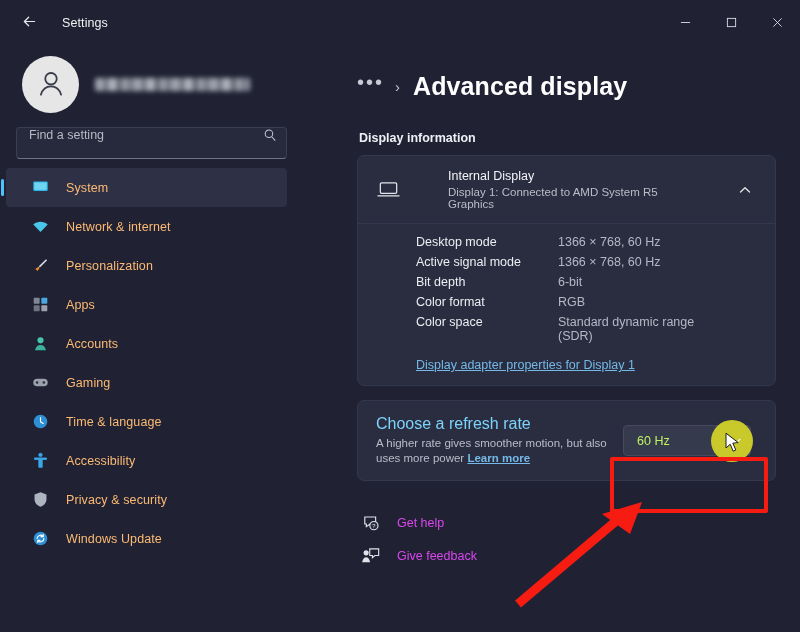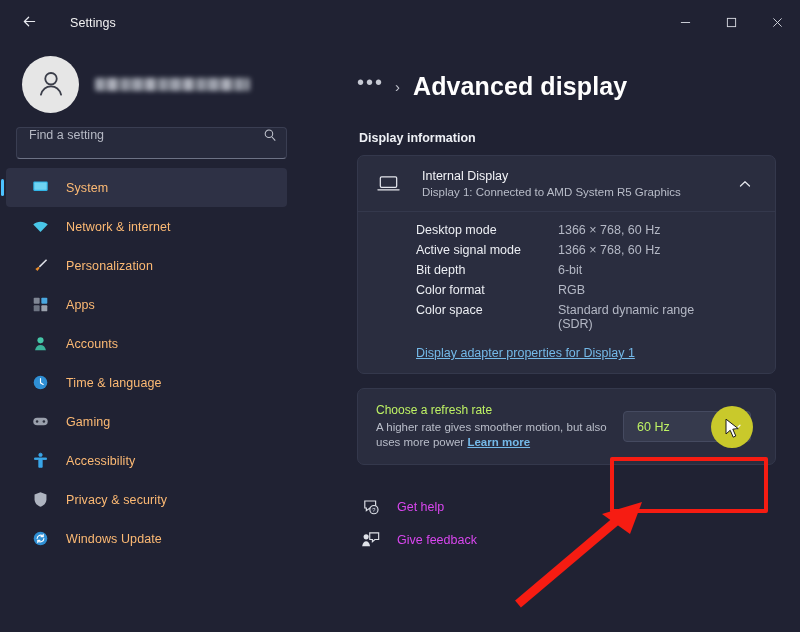--- a/index.html
+++ b/index.html
@@ -23,21 +23,21 @@
     background: #202233;
     position: relative; z-index: 5;
   }
   .back-btn {
     width: 34px; height: 30px; margin-left: 12px;
     display: flex; align-items: center; justify-content: center;
     border-radius: 4px;
   }
   .back-btn svg { width: 17px; height: 17px; }
   .title-text {
-    font-size: 12.5px; color: #f2f2f2; margin-left: 24px;
+    font-size: 12.5px; color: #f2f2f2; margin-left: 16px;
     letter-spacing: .1px;
   }
   .wincontrols { margin-left: auto; display: flex; height: 46px; }
   .wc {
     width: 46px; height: 46px;
     display: flex; align-items: center; justify-content: center;
   }
   .wc svg { width: 11px; height: 11px; }
 
   
@@ -133,20 +133,21 @@
   .card {
     background: #2a2d3f;
     border: 1px solid #34384c;
     border-radius: 7px;
     overflow: hidden;
   }
   .card-head {
     display: flex; align-items: center;
     padding: 13px 16px 13px 18px;
     border-bottom: 1px solid #34384c;
+    gap: 26px;
   }
   .monitor-ico { width: 30px; flex: 0 0 30px; margin-right: 16px; }
   .monitor-ico svg { width: 25px; height: 25px; display: block; }
   .card-head-text { flex: 1; min-width: 0; }
   .card-title { font-size: 12.5px; color: #f3f4f8; margin-bottom: 3px; }
   .card-sub { font-size: 11.5px; color: #b9bdc9; }
   .chev-btn {
     width: 28px; height: 28px; display: flex;
     align-items: center; justify-content: center;
   }
@@ -164,21 +165,21 @@
   .refresh-card {
     margin-top: 14px;
     background: #2a2d3f;
     border: 1px solid #34384c;
     border-radius: 7px;
     padding: 14px 18px 14px 18px;
     display: flex; align-items: center;
     min-height: 70px;
   }
   .refresh-text { flex: 1; min-width: 0; }
-  .refresh-title { font-size: 12px; color: #bef264; margin-bottom: 3px; }
+  .refresh-title { font-size: 16px; color: #7dd3fc; margin-bottom: 3px; }
   .refresh-desc {
     font-size: 11.5px; color: #b9bdc9; line-height: 15px;
     max-width: 250px;
   }
   .learn-more { color: #74b9e8; font-weight: 700; }
 
   .dropdown {
     position: relative;
     width: 128px; height: 31px; flex: 0 0 128px;
     background: #363a4d;
@@ -353,36 +354,36 @@
                 <circle cx="10" cy="6.3" r="3.6" fill="#45c6a8"></circle>
                 <path d="M3.6 18c.7-4 3.3-6.2 6.4-6.2s5.7 2.2 6.4 6.2z" fill="#3bb39a"></path>
               </svg>
           </span>
           <span class="nav-label">Accounts</span>
         </div>
 
         <div class="navitem">
           <span class="nav-ico">
             <svg viewBox="0 0 20 20">
-                <circle cx="10" cy="10" r="8" fill="#2f8fd4"></circle>
-                <path d="M10 5.4v5l3.2 2" fill="none" stroke="#fff" stroke-width="1.3" stroke-linecap="round"></path>
-              </svg>
-          </span>
-          <span class="nav-label">Time &amp; language</span>
-        </div>
-
-        <div class="navitem">
-          <span class="nav-ico">
-            <svg viewBox="0 0 20 20">
                 <rect x="1.5" y="5.5" width="17" height="9" rx="4.5" fill="#9aa0ac"></rect>
                 <circle cx="6" cy="10" r="1.5" fill="#2b2e3c"></circle>
                 <circle cx="14" cy="10" r="1.5" fill="#2b2e3c"></circle>
               </svg>
           </span>
           <span class="nav-label">Gaming</span>
+        </div>
+
+        <div class="navitem">
+          <span class="nav-ico">
+            <svg viewBox="0 0 20 20">
+                <circle cx="10" cy="10" r="8" fill="#2f8fd4"></circle>
+                <path d="M10 5.4v5l3.2 2" fill="none" stroke="#fff" stroke-width="1.3" stroke-linecap="round"></path>
+              </svg>
+          </span>
+          <span class="nav-label">Time &amp; language</span>
         </div>
 
         <div class="navitem">
           <span class="nav-ico">
             <svg viewBox="0 0 20 20" stroke="#3aa6e8" fill="#3aa6e8">
                 <circle cx="10" cy="3.4" r="2"></circle>
                 <path d="M3 7h14v1.8H12v9.2h-1.9v-5h-.2v5H8V8.8H3z"></path>
               </svg>
           </span>
           <span class="nav-label">Accessibility</span>

